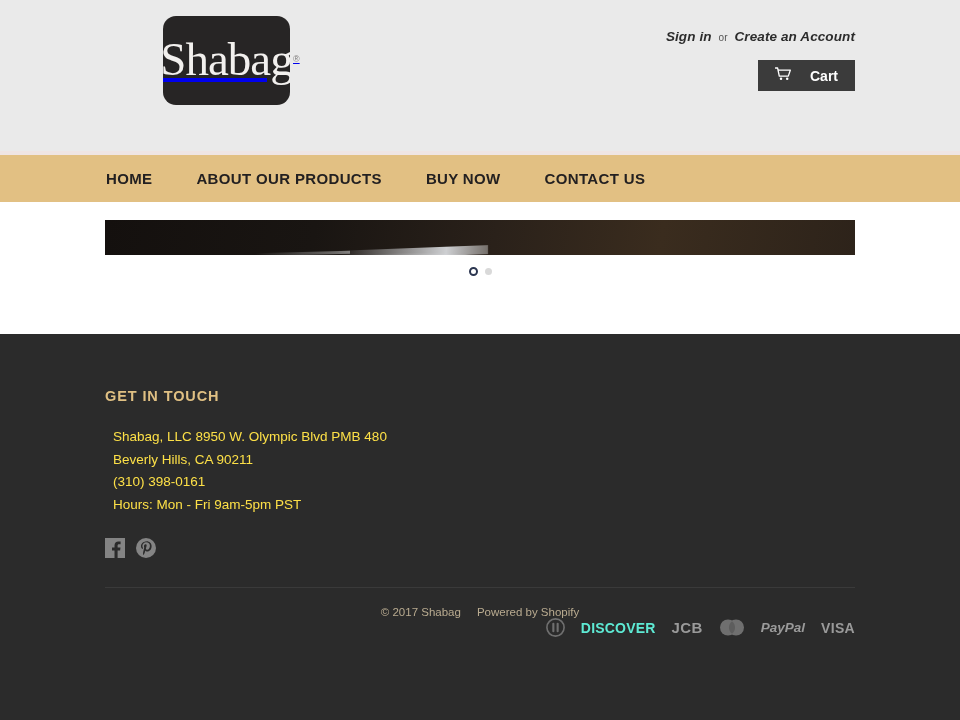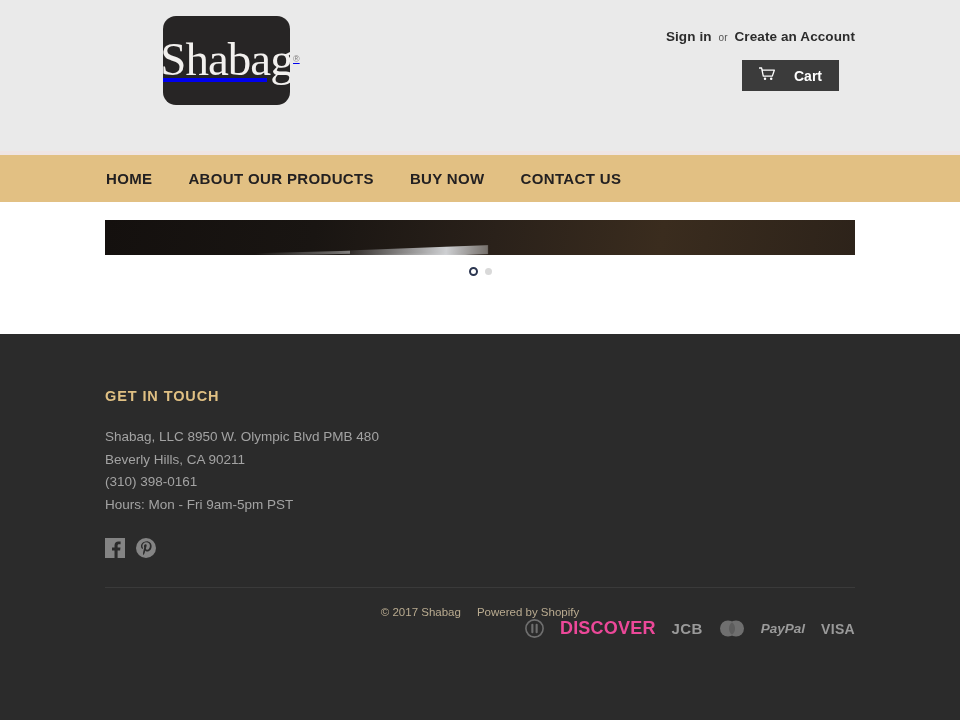--- a/index.html
+++ b/index.html
@@ -48,44 +48,45 @@
   }
 
   .account-row {
     position:absolute; right:0; top:29px;
     display:flex; align-items:baseline; gap:7px;
     font-size:13.5px;
   }
   .account-link {
     color:#2c2c2c; text-decoration:none; font-weight:700;
     letter-spacing:.1px;
+    font-style:italic;
   }
   .account-or { color:#555; font-size:10px; font-weight:400; }
 
   .cart-btn {
-    position:absolute; right:16px; top:60px;
+    position:absolute; right:0; top:60px;
     background:#3b3b3b; border:none;
     color:#fff;
     height:31px; padding:0 17px;
     display:flex; align-items:center; gap:18px;
     font-size:14px; font-weight:700;
     cursor:pointer;
     font-family:"Liberation Sans", sans-serif;
   }
   .cart-icon { display:block; }
 
   
   .nav-top-strip { height:4px; background:#efe5e4; }
   .nav {
     height:47px; background:#e2c083;
     display:flex; align-items:center;
   }
   .nav-inner {
     width:750px; margin:0 auto;
-    display:flex; align-items:center; gap:0px;
+    display:flex; align-items:center; gap:8px;
     padding-left:1px;
   }
   .nav-item {
     color:#232021;
     text-decoration:none;
     font-size:15px;
     font-weight:700;
     letter-spacing:.35px;
     padding:0 19px 0 0;
     margin-right:17px;
@@ -132,23 +133,24 @@
   }
   .footer-inner { width:750px; margin:0 auto; }
   .footer-title {
     color:#e0c083;
     font-size:14.5px;
     font-weight:700;
     letter-spacing:.9px;
     margin-bottom:22px;
   }
   .footer-address {
-    color:#a3a3a3;
+    color:#fde047;
     font-size:13.5px;
     line-height:22.5px;
+    margin-left:8px;
   }
   .footer-address div { white-space:nowrap; }
 
   .social-row { display:flex; gap:11px; margin-top:22px; }
   .social-link { display:block; line-height:0; }
 
   .footer-divider {
     border-top:1px solid #3a3a3a;
     margin-top:29px;
     margin-bottom:0;
@@ -176,21 +178,21 @@
   }
   .pay-amex::before {
     content:""; position:absolute; left:2px; right:2px; top:6px; height:4px;
     background:#4a4a4a;
   }
   .pay-amex::after {
     content:""; position:absolute; left:3px; right:3px; top:12px; height:3px;
     background:rgba(255,255,255,.45);
   }
   .pay-discover {
-    color:#ec4899; font-weight:700; font-size:18px; letter-spacing:.2px;
+    color:#5eead4; font-weight:700; font-size:14px; letter-spacing:.2px;
   }
   .pay-jcb {
     color:#9a9a9a; font-weight:700; font-size:15px; letter-spacing:.4px;
   }
   .pay-visa {
     color:#9a9a9a; font-weight:700; font-size:14px; letter-spacing:.3px;
   }
   .pay-paypal {
     color:#9a9a9a; font-weight:700; font-style:italic; font-size:13.5px;
   }

